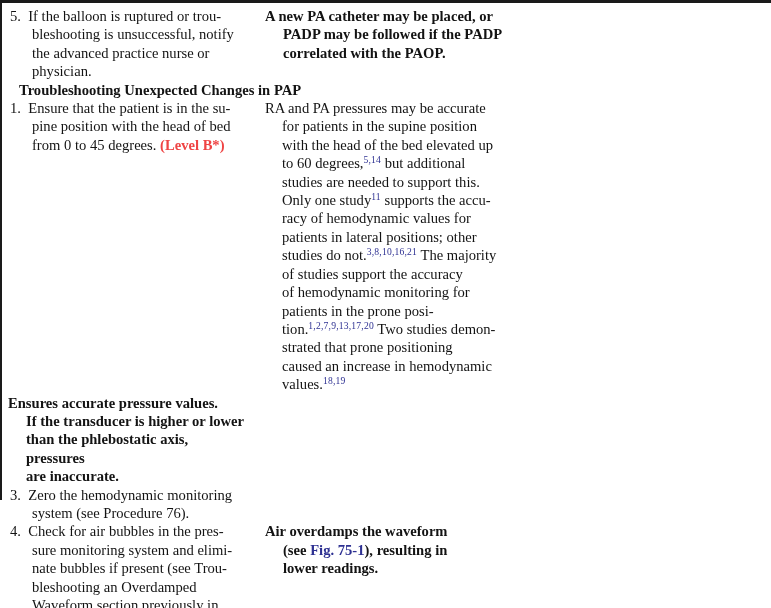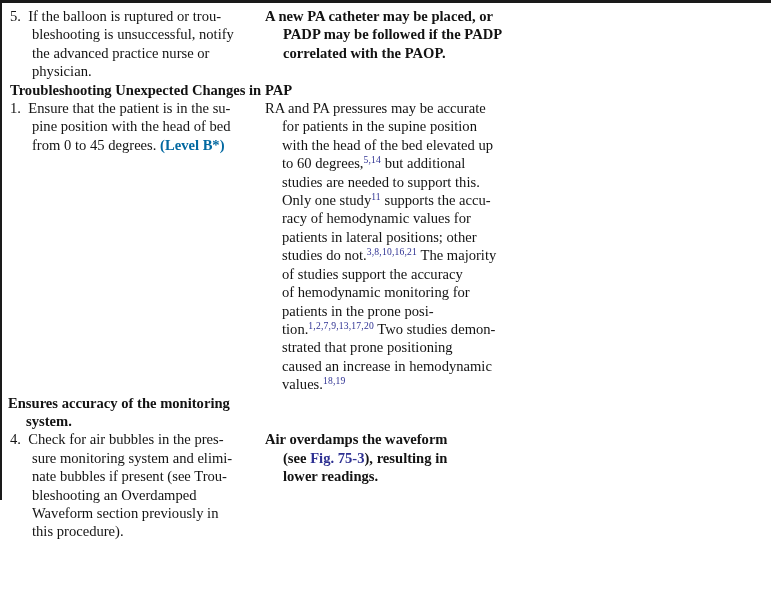--- a/index.html
+++ b/index.html
@@ -17,21 +17,21 @@
     background:#fff;
   }
   .row { display:grid; grid-template-columns:257px 257px 1fr; }
   .c1 { padding-left:8px;  padding-right:8px; }
   .c2 { padding-left:6px;  padding-right:10px;font-weight:bold; }
   .c3 { padding-left:6px;  padding-right:4px; }
   
   .step { padding-left:22px; text-indent:-22px; }
   .para { padding-left:18px; text-indent:-18px; }
   .para3 { padding-left:17px; text-indent:-17px; }
-  .heading { font-weight:bold; padding-left:8px; }
+  .heading { font-weight:bold; padding-left:17px; }
   sup.cite {
     font-size:9.6px; line-height:0; vertical-align:baseline;
     position:relative; top:-5px; letter-spacing:0.2px;
   }
   .navy  { }
   .bnavy { font-weight:bold; }
 </style>
 </head>
 <body>
 
@@ -44,41 +44,44 @@
     <div class="c2">
       <div class="para">A new PA catheter may be placed, or<br>PADP may be followed if the PADP<br>correlated with the PAOP.</div>
     </div>
     <div class="c3"></div>
   </div>
 
   <div class="heading">Troubleshooting Unexpected Changes in PAP</div>
 
   <div class="row">
     <div class="c1">
-      <div class="step">1. Ensure that the patient is in the su-<br>pine position with the head of bed<br>from 0 to 45 degrees. <span class="bnavy" style="color: #0369a1;">(Level B*)</span></div>
+      <div class="step">1. Ensure that the patient is in the su-<br>pine position with the head of bed<br>from 0 to 45 degrees. <span class="bnavy" style="color: #ef4444;">(Level B*)</span></div>
     </div>
     <div class="c3">
       <div class="para3">RA and PA pressures may be accurate<br>for patients in the supine position<br>with the head of the bed elevated up<br>to 60 degrees,<sup class="cite" style="color: rgb(46, 49, 146);">5,14</sup> but additional<br>studies are needed to support this.<br>Only one study<sup class="cite" style="color: rgb(46, 49, 146);">11</sup> supports the accu-<br>racy of hemodynamic values for<br>patients in lateral positions; other<br>studies do not.<sup class="cite" style="color: rgb(46, 49, 146);">3,8,10,16,21</sup> The majority<br>of studies support the accuracy<br>of hemodynamic monitoring for<br>patients in the prone posi-<br>tion.<sup class="cite" style="color: rgb(46, 49, 146);">1,2,7,9,13,17,20</sup> Two studies demon-<br>strated that prone positioning<br>caused an increase in hemodynamic<br>values.<sup class="cite" style="color: rgb(46, 49, 146);">18,19</sup></div>
     </div>
   </div>
 
   <div class="row">
+    <div class="c2">
+      <div class="para">Ensures accurate pressure values.<br>If the transducer is higher or lower<br>than the phlebostatic axis, pressures<br>are inaccurate.</div>
+    </div>
     <div class="c3"></div>
   </div>
 
   <div class="row">
-    <div class="c2">
-      <div class="para">Ensures accuracy of the monitoring<br>system.</div>
+    <div class="c1">
+      <div class="step">3. Zero the hemodynamic monitoring<br>system (see Procedure 76).</div>
     </div>
     <div class="c3"></div>
   </div>
 
   <div class="row">
     <div class="c1">
       <div class="step">4. Check for air bubbles in the pres-<br>sure monitoring system and elimi-<br>nate bubbles if present (see Trou-<br>bleshooting an Overdamped<br>Waveform section previously in<br>this procedure).</div>
     </div>
     <div class="c2">
-      <div class="para">Air overdamps the waveform<br>(see <span class="navy" style="color: rgb(46, 49, 146);">Fig. 75-3</span>), resulting in<br>lower readings.</div>
+      <div class="para">Air overdamps the waveform<br>(see <span class="navy" style="color: rgb(46, 49, 146);">Fig. 75-1</span>), resulting in<br>lower readings.</div>
     </div>
     <div class="c3"></div>
   </div>
 
 </div>
 
 </body></html>

